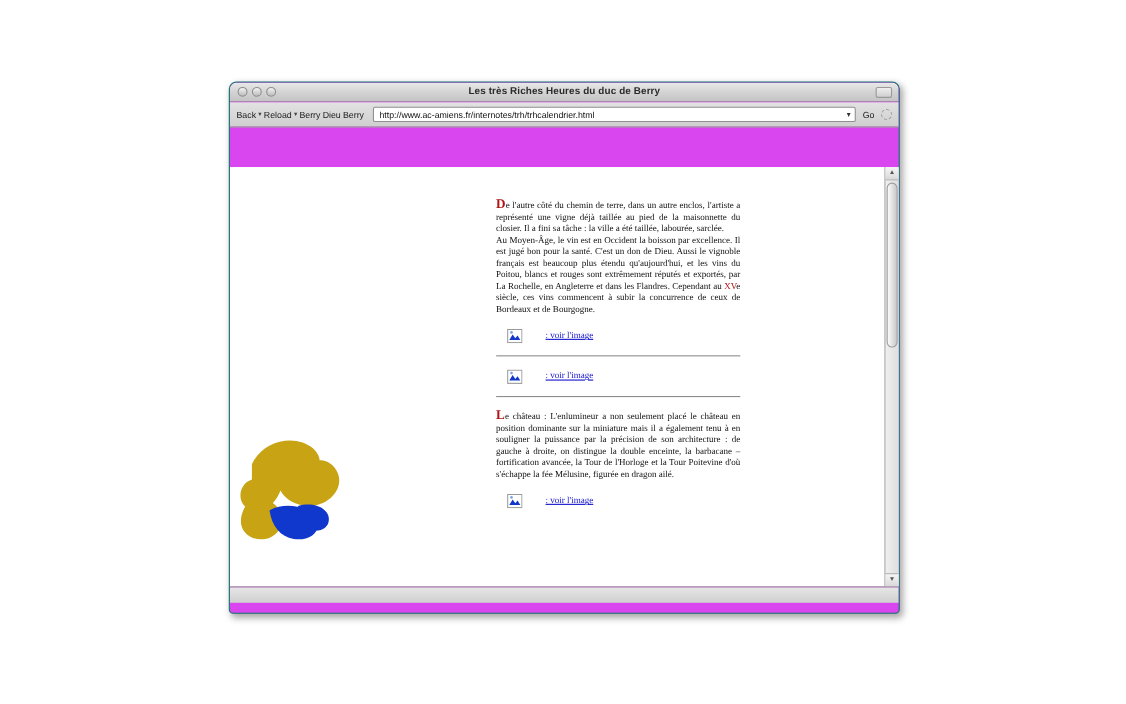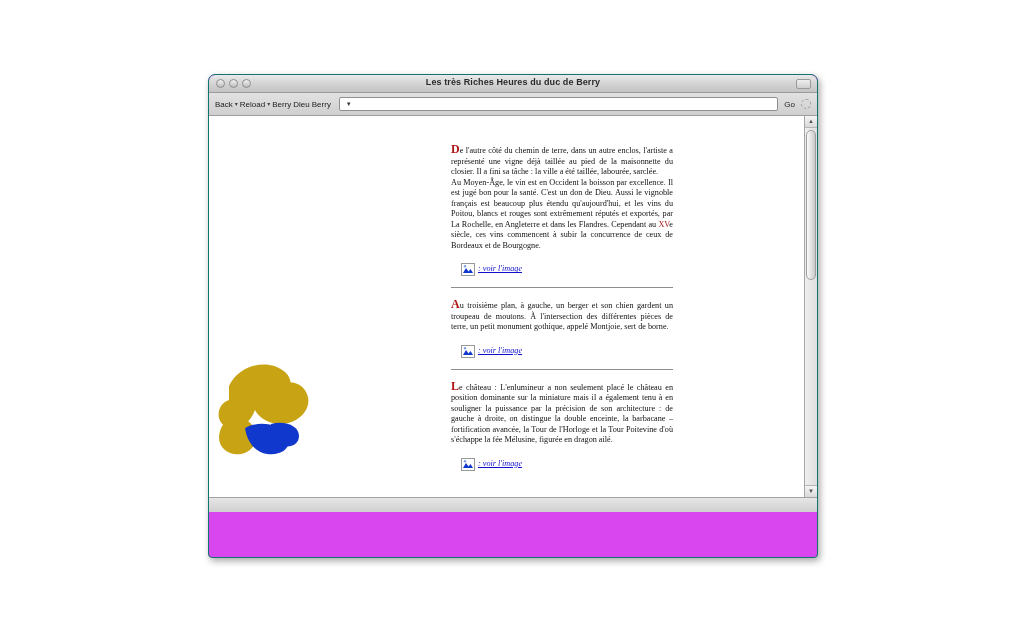--- a/index.html
+++ b/index.html
@@ -144,20 +144,21 @@
     border: 1px dashed #a0a0a0;
     box-sizing: border-box;
   }
 
   
   .content-wrap {
     position: relative;
     height: 381px;
     background: #ffffff;
     display: flex;
+    margin-top: 36px;
   }
   .page {
     position: relative;
     flex: 1;
     background: #ffffff;
     overflow: hidden;
   }
 
   
   .art {
@@ -188,24 +189,23 @@
     font-weight: bold;
     line-height: 10px;
   }
   .smallcap-red {
     color: #b01515;
   }
 
   .imglink {
     display: flex;
     align-items: center;
-    gap: 3px;
+    gap: 21px;
     margin-top: 12px;
     margin-left: 10px;
-    font-style: italic;
   }
   .link-icon {
     width: 14px;
     height: 13px;
     flex: 0 0 auto;
   }
   .link-text {
     font-family: "Liberation Serif", serif;
     font-size: 8.2px;
     color: #1111cc;
@@ -291,20 +291,21 @@
         </span>
         <span class="navbtn">
           <span>Dieu</span>
         </span>
         <span class="navbtn">
           <span>Berry</span>
         </span>
       </div>
 
       <div class="urlbar">
+        <span class="urltext" title="http://">http://www.ac-amiens.fr/internotes/trh/trhcalendrier.html</span>
         <span class="url-arrow">▾</span>
       </div>
 
       <span class="gobtn">Go</span>
       <span class="tb-spinner"></span>
     </div>
 
     <div class="content-wrap">
       <div class="page">
 
@@ -334,23 +335,20 @@
                 <rect x="0.5" y="0.5" width="13" height="12" fill="#ffffff" stroke="#999999"></rect>
                 <path d="M2,10 L5,5 L7.5,8.5 L9.5,6 L12,10 Z" fill="#1138cc"></path>
                 <circle cx="4" cy="3.2" r="1.2" fill="#7aa0e0"></circle>
               </svg>
               <span class="link-text">: voir l'image</span>
             </div>
             <hr class="hr">
           </div>
 
           <div class="block">
-            <p class="para">
-              <span class="dropcap">A</span><span>u troisième plan, à gauche, un berger et son chien gardent un troupeau de moutons. À l'intersection des différentes pièces de terre, un petit monument gothique, appelé Montjoie, sert de borne.</span>
-            </p>
             <div class="imglink">
               <svg class="link-icon" viewBox="0 0 14 13">
                 <rect x="0.5" y="0.5" width="13" height="12" fill="#ffffff" stroke="#999999"></rect>
                 <path d="M2,10 L5,5 L7.5,8.5 L9.5,6 L12,10 Z" fill="#1138cc"></path>
                 <circle cx="4" cy="3.2" r="1.2" fill="#7aa0e0"></circle>
               </svg>
               <span class="link-text">: voir l'image</span>
             </div>
             <hr class="hr">
           </div>

